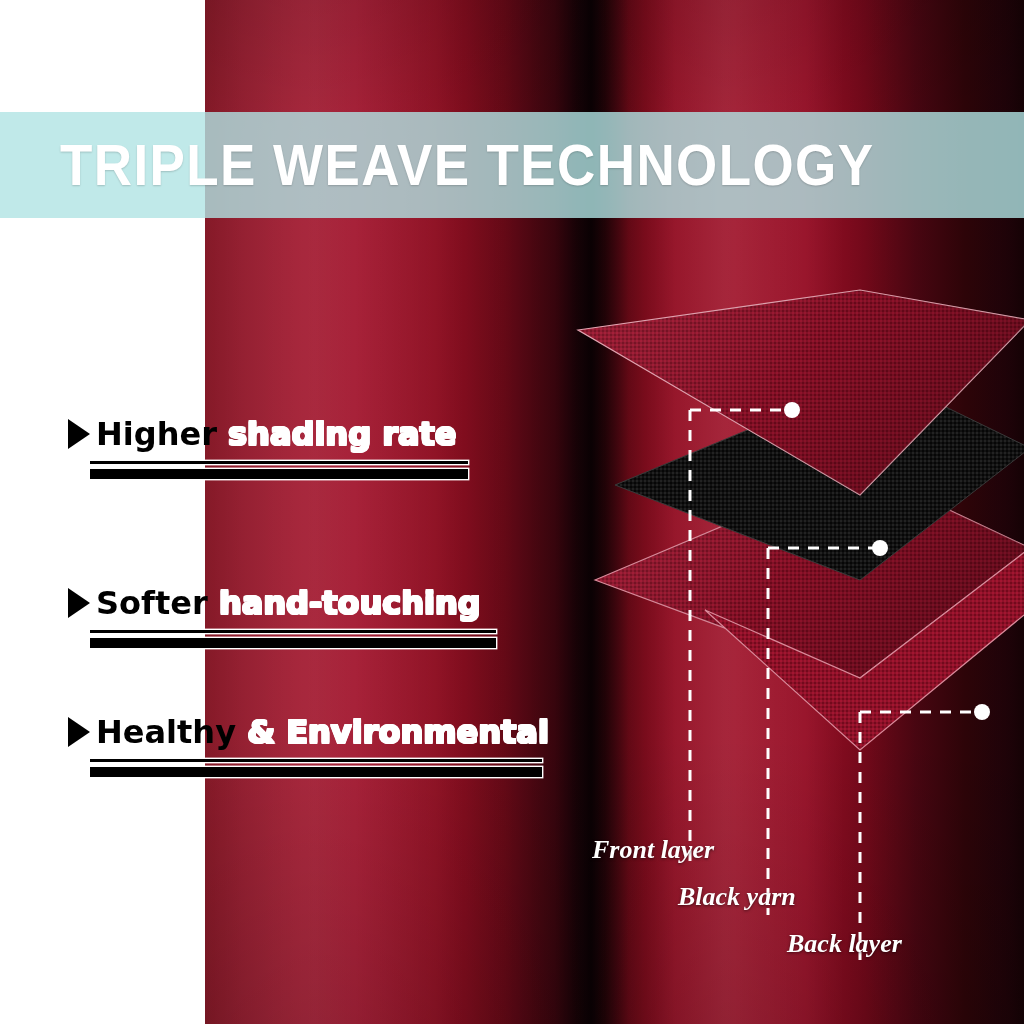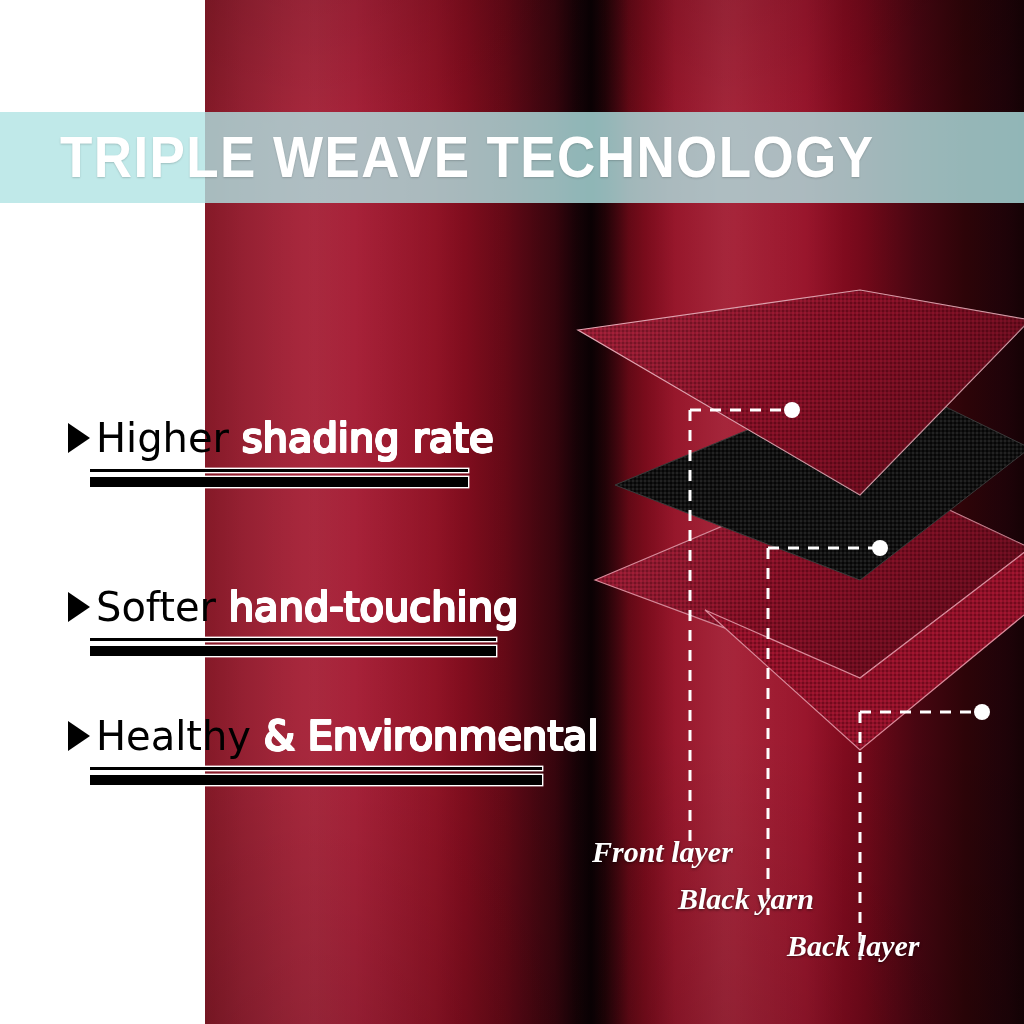--- a/index.html
+++ b/index.html
@@ -46,56 +46,56 @@
       rgba(0,0,0,0.18) 819px);
     mix-blend-mode:normal;}
   .curtain-vshade{position:absolute;left:205px;top:0;width:819px;height:1024px;
     background:linear-gradient(180deg,
       rgba(0,0,0,0.10) 0%,
       rgba(0,0,0,0.0) 14%,
       rgba(0,0,0,0.0) 72%,
       rgba(0,0,0,0.12) 100%);}
 
   
-  .banner{position:absolute;left:0;top:112px;width:1024px;height:91px;
+  .banner{position:absolute;left:0;top:112px;width:1024px;height:106px;
     background:rgba(176,228,228,0.80);
     display:flex;align-items:center;}
   .banner-title{color:#ffffff;font-size:57px;line-height:1;
     font-weight:700;letter-spacing:1.5px;
     font-family:"Liberation Sans Narrow","Liberation Sans",sans-serif;
     transform:scaleX(0.93);transform-origin:left center;
     margin-left:60px;white-space:nowrap;
     text-shadow:0 1px 2px rgba(0,0,0,0.18);}
 
   
   .feature{position:absolute;left:68px;}
   .feature-row{display:flex;align-items:center;white-space:nowrap;}
   .tri{width:0;height:0;border-style:solid;border-width:15px 0 15px 22px;
     border-color:transparent transparent transparent #000;
     margin-right:6px;flex:none;}
-  .ftext{font-size:40px;font-weight:400;line-height:1;
+  .ftext{font-size:32px;font-weight:700;line-height:1;
     font-family:"DejaVu Sans","Liberation Sans",sans-serif;}
   .ftext .solid{color:#000;}
   .ftext .hollow{color:transparent;
     -webkit-text-stroke:1.6px #ffffff;
     paint-order:stroke fill;
     text-shadow:
        1px 0 0 #fff, -1px 0 0 #fff, 0 1px 0 #fff, 0 -1px 0 #fff,
        1px 1px 0 #fff, -1px -1px 0 #fff, 1px -1px 0 #fff, -1px 1px 0 #fff;}
   .rules{margin-top:11px;margin-left:22px;}
   .rule{background:#000;box-shadow:0 0 0 1.4px #ffffff;}
   .rule.thin{height:3px;}
   .rule.thick{height:10px;margin-top:5px;}
 
   
   .diagram{position:absolute;left:560px;top:280px;width:470px;height:620px;}
   .diagram svg{position:absolute;left:0;top:0;overflow:visible;}
 
   
-  .callout{position:absolute;color:#fff;font-size:30px;font-style:italic;
+  .callout{position:absolute;color:#fff;font-size:26px;font-style:italic;
     font-weight:700;white-space:nowrap;
     font-family:"Liberation Serif","DejaVu Serif",serif;
     text-shadow:0 1px 3px rgba(0,0,0,0.55);}
 </style>
 </head>
 <body>
 
 <div id="stage">
 
   <div class="curtain"></div>

